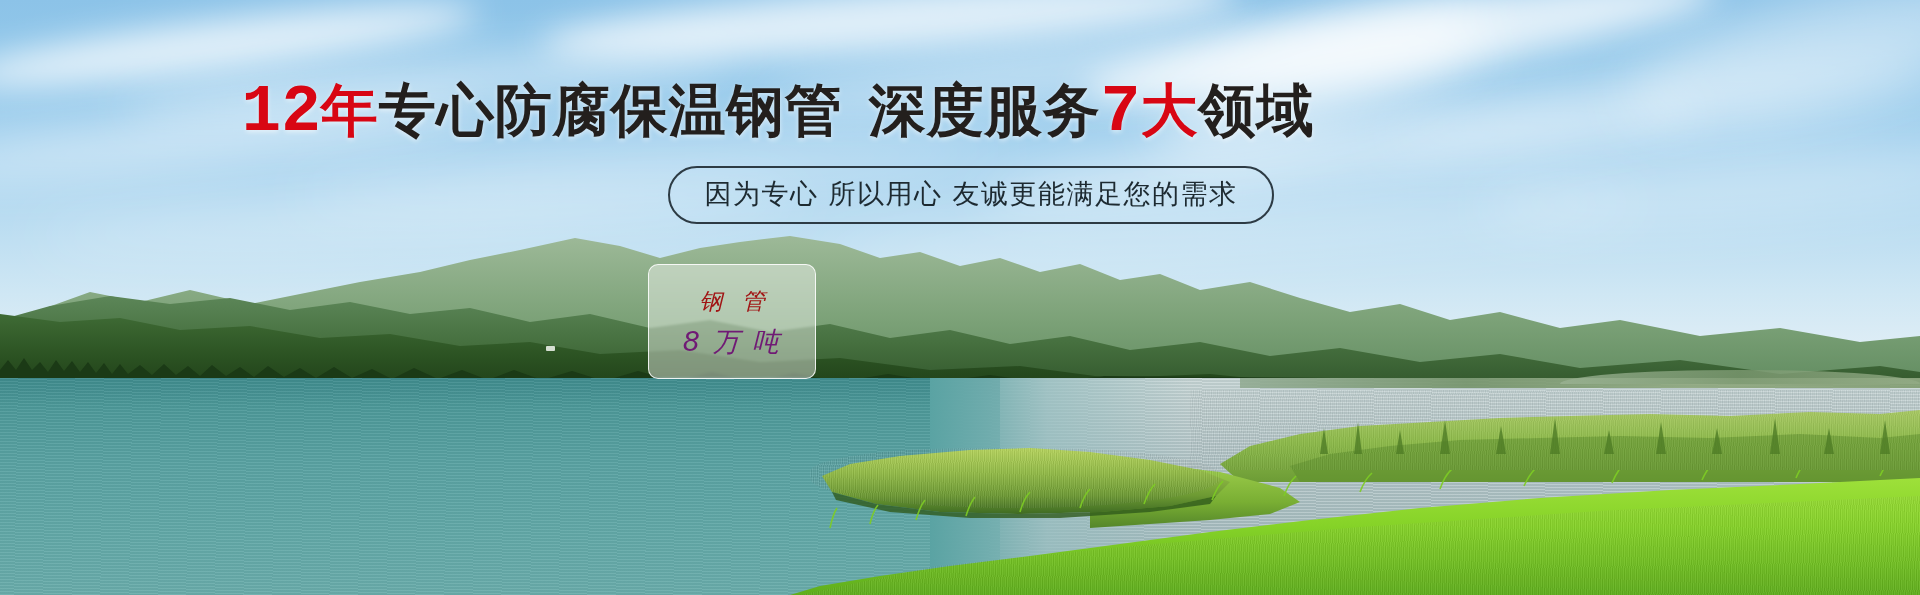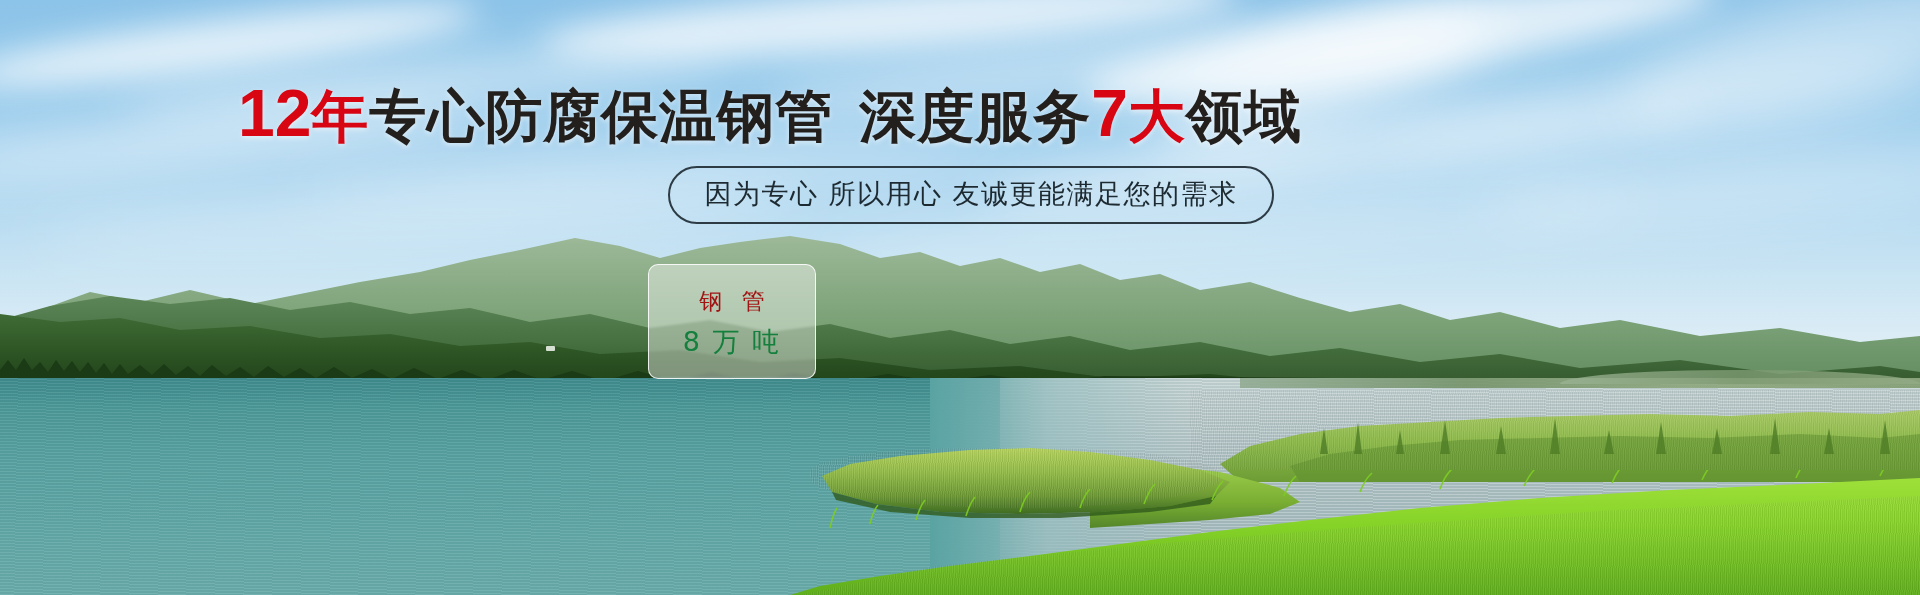--- a/index.html
+++ b/index.html
@@ -74,23 +74,23 @@
 
   
   .grasstex {
     background-image:
       repeating-linear-gradient(88deg, rgba(0,0,0,.10) 0 1px, rgba(255,255,255,.10) 1px 2px),
       repeating-linear-gradient(95deg, rgba(0,0,0,.07) 0 1px, rgba(255,255,255,.07) 1px 3px);
   }
 
   
   .headline {
-    position:absolute; left:4px; top:82px; width:1532px;
+    position:absolute; left:12px; top:82px; width:1532px;
     text-align:center;
-    font-family:Liberation Sans, sans-serif;
+    font-family:Liberation Mono, monospace;
     font-weight:700;
     font-size:57px;
     line-height:62px;
     letter-spacing:1px;
     color:#231f1d;
     white-space:nowrap;
     text-shadow:0 2px 5px rgba(255,255,255,.55);
   }
   .headline .num {
     color:#d80613;
@@ -117,20 +117,21 @@
     letter-spacing:1.5px;
     white-space:nowrap;
     background:transparent;
   }
 
   
   .cards {
     position:absolute; left:648px; top:264px;
     display:flex;
     gap:6px;
+    font-style:italic;
   }
   .card {
     width:168px; height:115px;
     border:1px solid rgba(255,255,255,.85);
     border-radius:10px;
     background:rgba(255,255,255,.42);
     display:flex;
     flex-direction:column;
     align-items:center;
     justify-content:center;
@@ -142,21 +143,21 @@
     line-height:30px;
     color:#a11414;
     letter-spacing:6px;
     text-indent:6px;
     margin-bottom:10px;
   }
   .card .c-value {
     font-family:"DejaVu Sans", sans-serif;
     font-size:27px;
     line-height:32px;
-    color:#15803d;
+    color:#701a75;
     letter-spacing:2px;
     white-space:nowrap;
   }
   .card .c-value sup {
     font-size:16px;
     vertical-align:super;
     line-height:0;
   }
 </style>
 </head>

